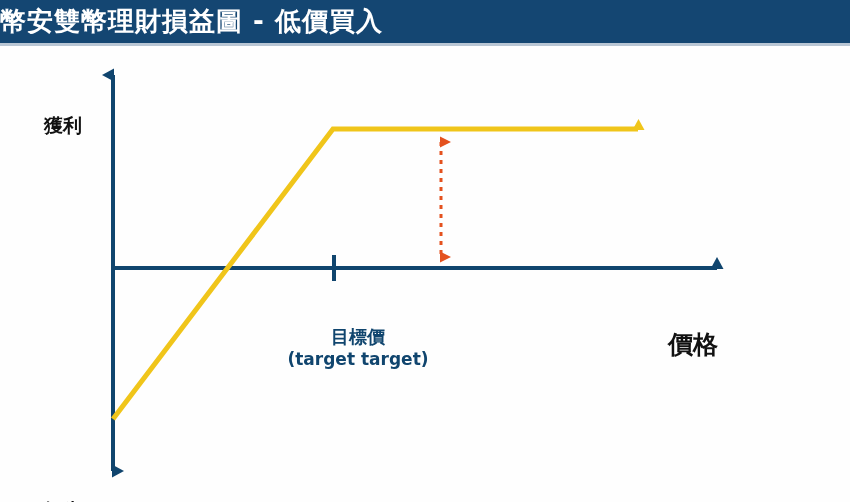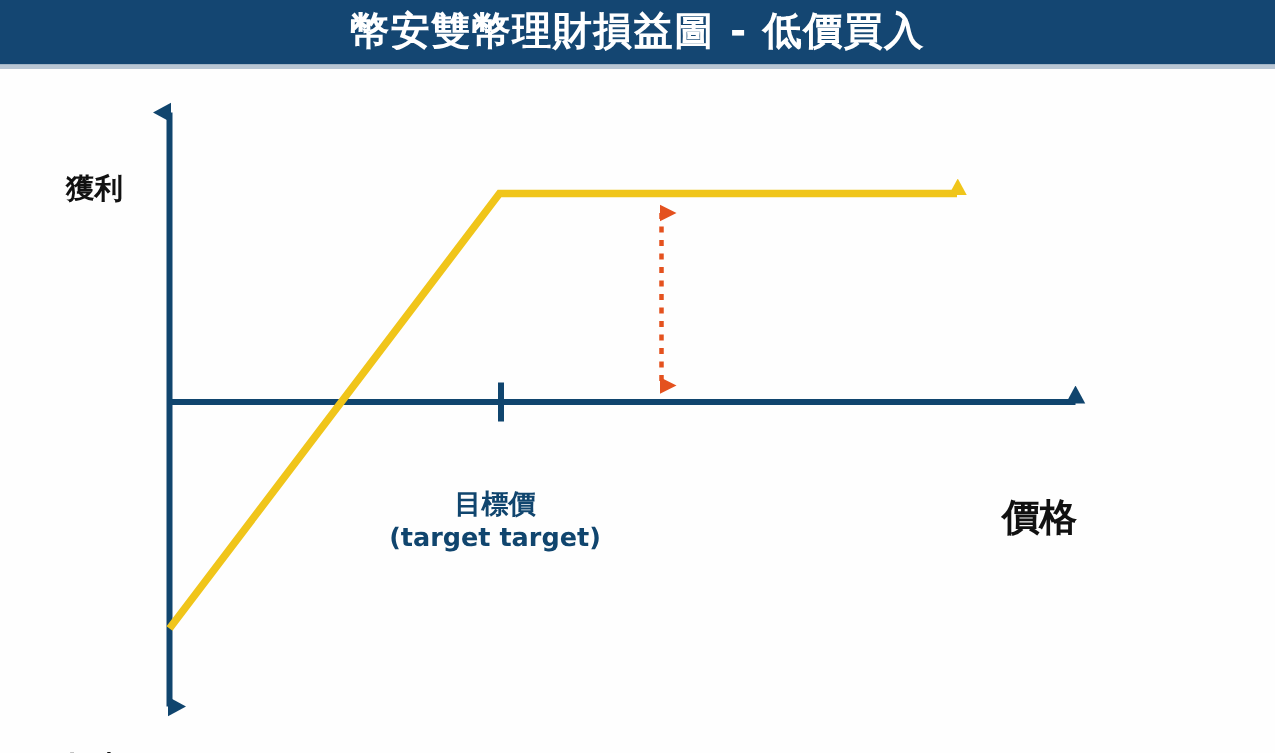--- a/index.html
+++ b/index.html
@@ -36,21 +36,21 @@
     height: 3px;
     background: #b9c6d4;
   }
   #header-title {
     position: absolute;
     left: 0;
     top: 0;
     width: 850px;
     height: 43px;
     line-height: 43px;
-    text-align: center;
+    text-align: left;
     color: #ffffff;
     font-size: 26px;
     font-weight: bold;
     letter-spacing: 1px;
     font-family: "DejaVu Sans", "Liberation Sans", sans-serif;
     white-space: nowrap;
   }
   
   #plot {
     position: absolute;
@@ -83,21 +83,21 @@
     font-size: 19px;
     color: #111111;
   }
   #label-price {
     left: 668px;
     top: 285px;
     font-size: 25px;
     color: #111111;
   }
   #label-target {
-    left: 250px;
+    left: 278px;
     top: 283px;
     width: 160px;
     text-align: center;
     font-size: 17px;
     line-height: 22px;
     color: #10456e;
   }
   #label-target .cn { display: block; font-size: 18px; }
   #label-target .en { display: block; font-size: 17px; }
   #label-apr {

